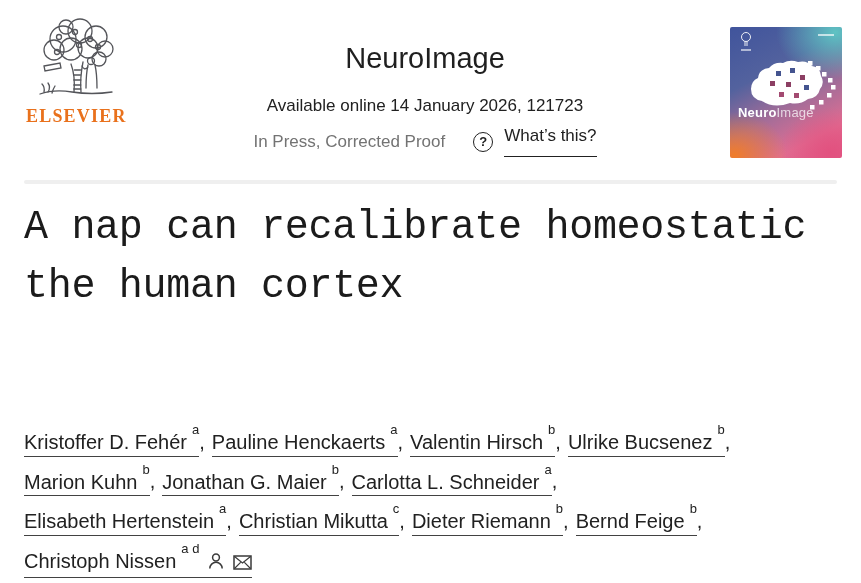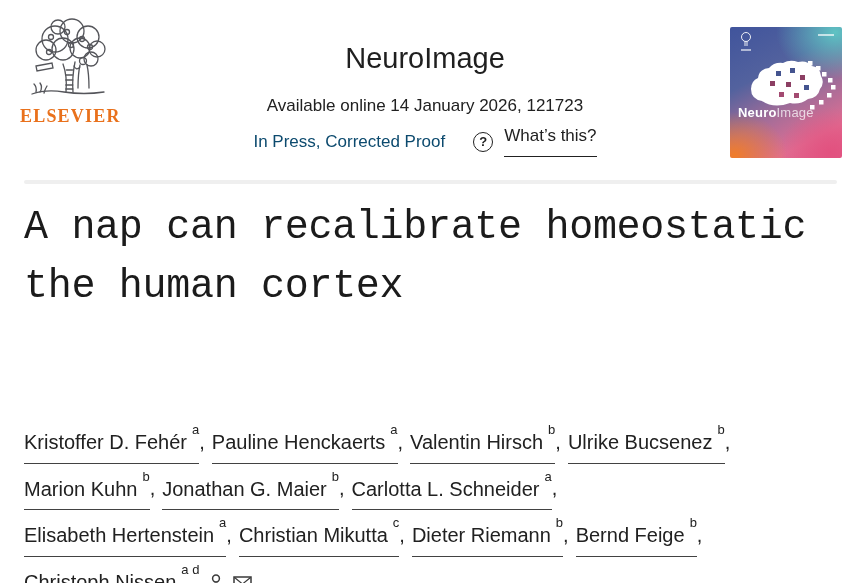--- a/index.html
+++ b/index.html
@@ -5,31 +5,31 @@
   * { margin:0; padding:0; box-sizing:border-box; }
   html,body { background:#ffffff; }
   .page {
     position:relative; width:861px; height:583px; background:#ffffff;
     font-family:"Liberation Sans", sans-serif; color:#212121; overflow:hidden;
   }
 
   
   .jheader { position:relative; height:180px; }
 
-  .elsevier { position:absolute; left:20px; top:16px; width:100px; text-align:left;
+  .elsevier { position:absolute; left:26px; top:16px; width:100px; text-align:center;
               text-decoration:none; cursor:pointer; display:block; }
   .els-word { font-family:"Liberation Serif", serif; font-weight:700; font-size:18px;
               letter-spacing:1.2px; color:#e9711c; margin-top:2px; }
 
   .jcenter { position:absolute; left:130px; top:42px; width:590px; text-align:center; }
   .jtitle { display:block; font-size:29px; color:#1f1f1f; text-decoration:none;
             cursor:pointer; line-height:32px; }
   .javail { font-size:17px; color:#212121; margin-top:21px; line-height:22px; }
   .jstatus { margin-top:9px; display:flex; justify-content:center; align-items:center; }
-  .inpress { color:#0c4a6e; font-size:17px; text-decoration:none; cursor:pointer; }
+  .inpress { color:#737373; font-size:17px; text-decoration:none; cursor:pointer; }
   .qicon { width:20px; height:20px; border:1.6px solid #212121; border-radius:50%;
            display:inline-flex; align-items:center; justify-content:center;
            font-size:13px; font-weight:700; color:#212121; margin-left:28px; cursor:pointer; }
   .whats { font-size:17px; color:#212121; text-decoration:none; cursor:pointer;
            border-bottom:1.5px solid #212121; padding-bottom:10px; margin-left:11px; }
 
   
   .cover { position:absolute; left:730px; top:27px; width:112px; height:131px;
            display:block; cursor:pointer; border-radius:2px; overflow:hidden;
            background-image:
@@ -55,21 +55,21 @@
   .atitle { position:absolute; left:24px; top:198px; width:815px;
             font-family:Liberation Mono, monospace; font-weight:400;
             font-size:40px; line-height:59px; color:#1b1b1b; letter-spacing:-0.3px; }
   .atitle .tline { display:block; }
 
   
   .authors { position:absolute; left:24px; top:426px; width:815px; font-size:20px; }
   .authors-line { margin-bottom:9px; white-space:nowrap; }
   .author { margin-right:7px; }
   .alink { display:inline-block; color:#212121; text-decoration:none; cursor:pointer;
-           line-height:22px; padding-bottom:10px; border-bottom:1.5px solid #424242; }
+           line-height:22px; padding-bottom:3px; border-bottom:1.5px solid #424242; }
   .alink sup { font-size:13px; position:relative; top:-7px; margin-left:5px; }
   .sep { color:#212121; }
   .a-icon { vertical-align:-2px; margin-left:8px; }
 </style>
 </head>
 <body>
 
 <div class="page">
 
   <header class="jheader">

